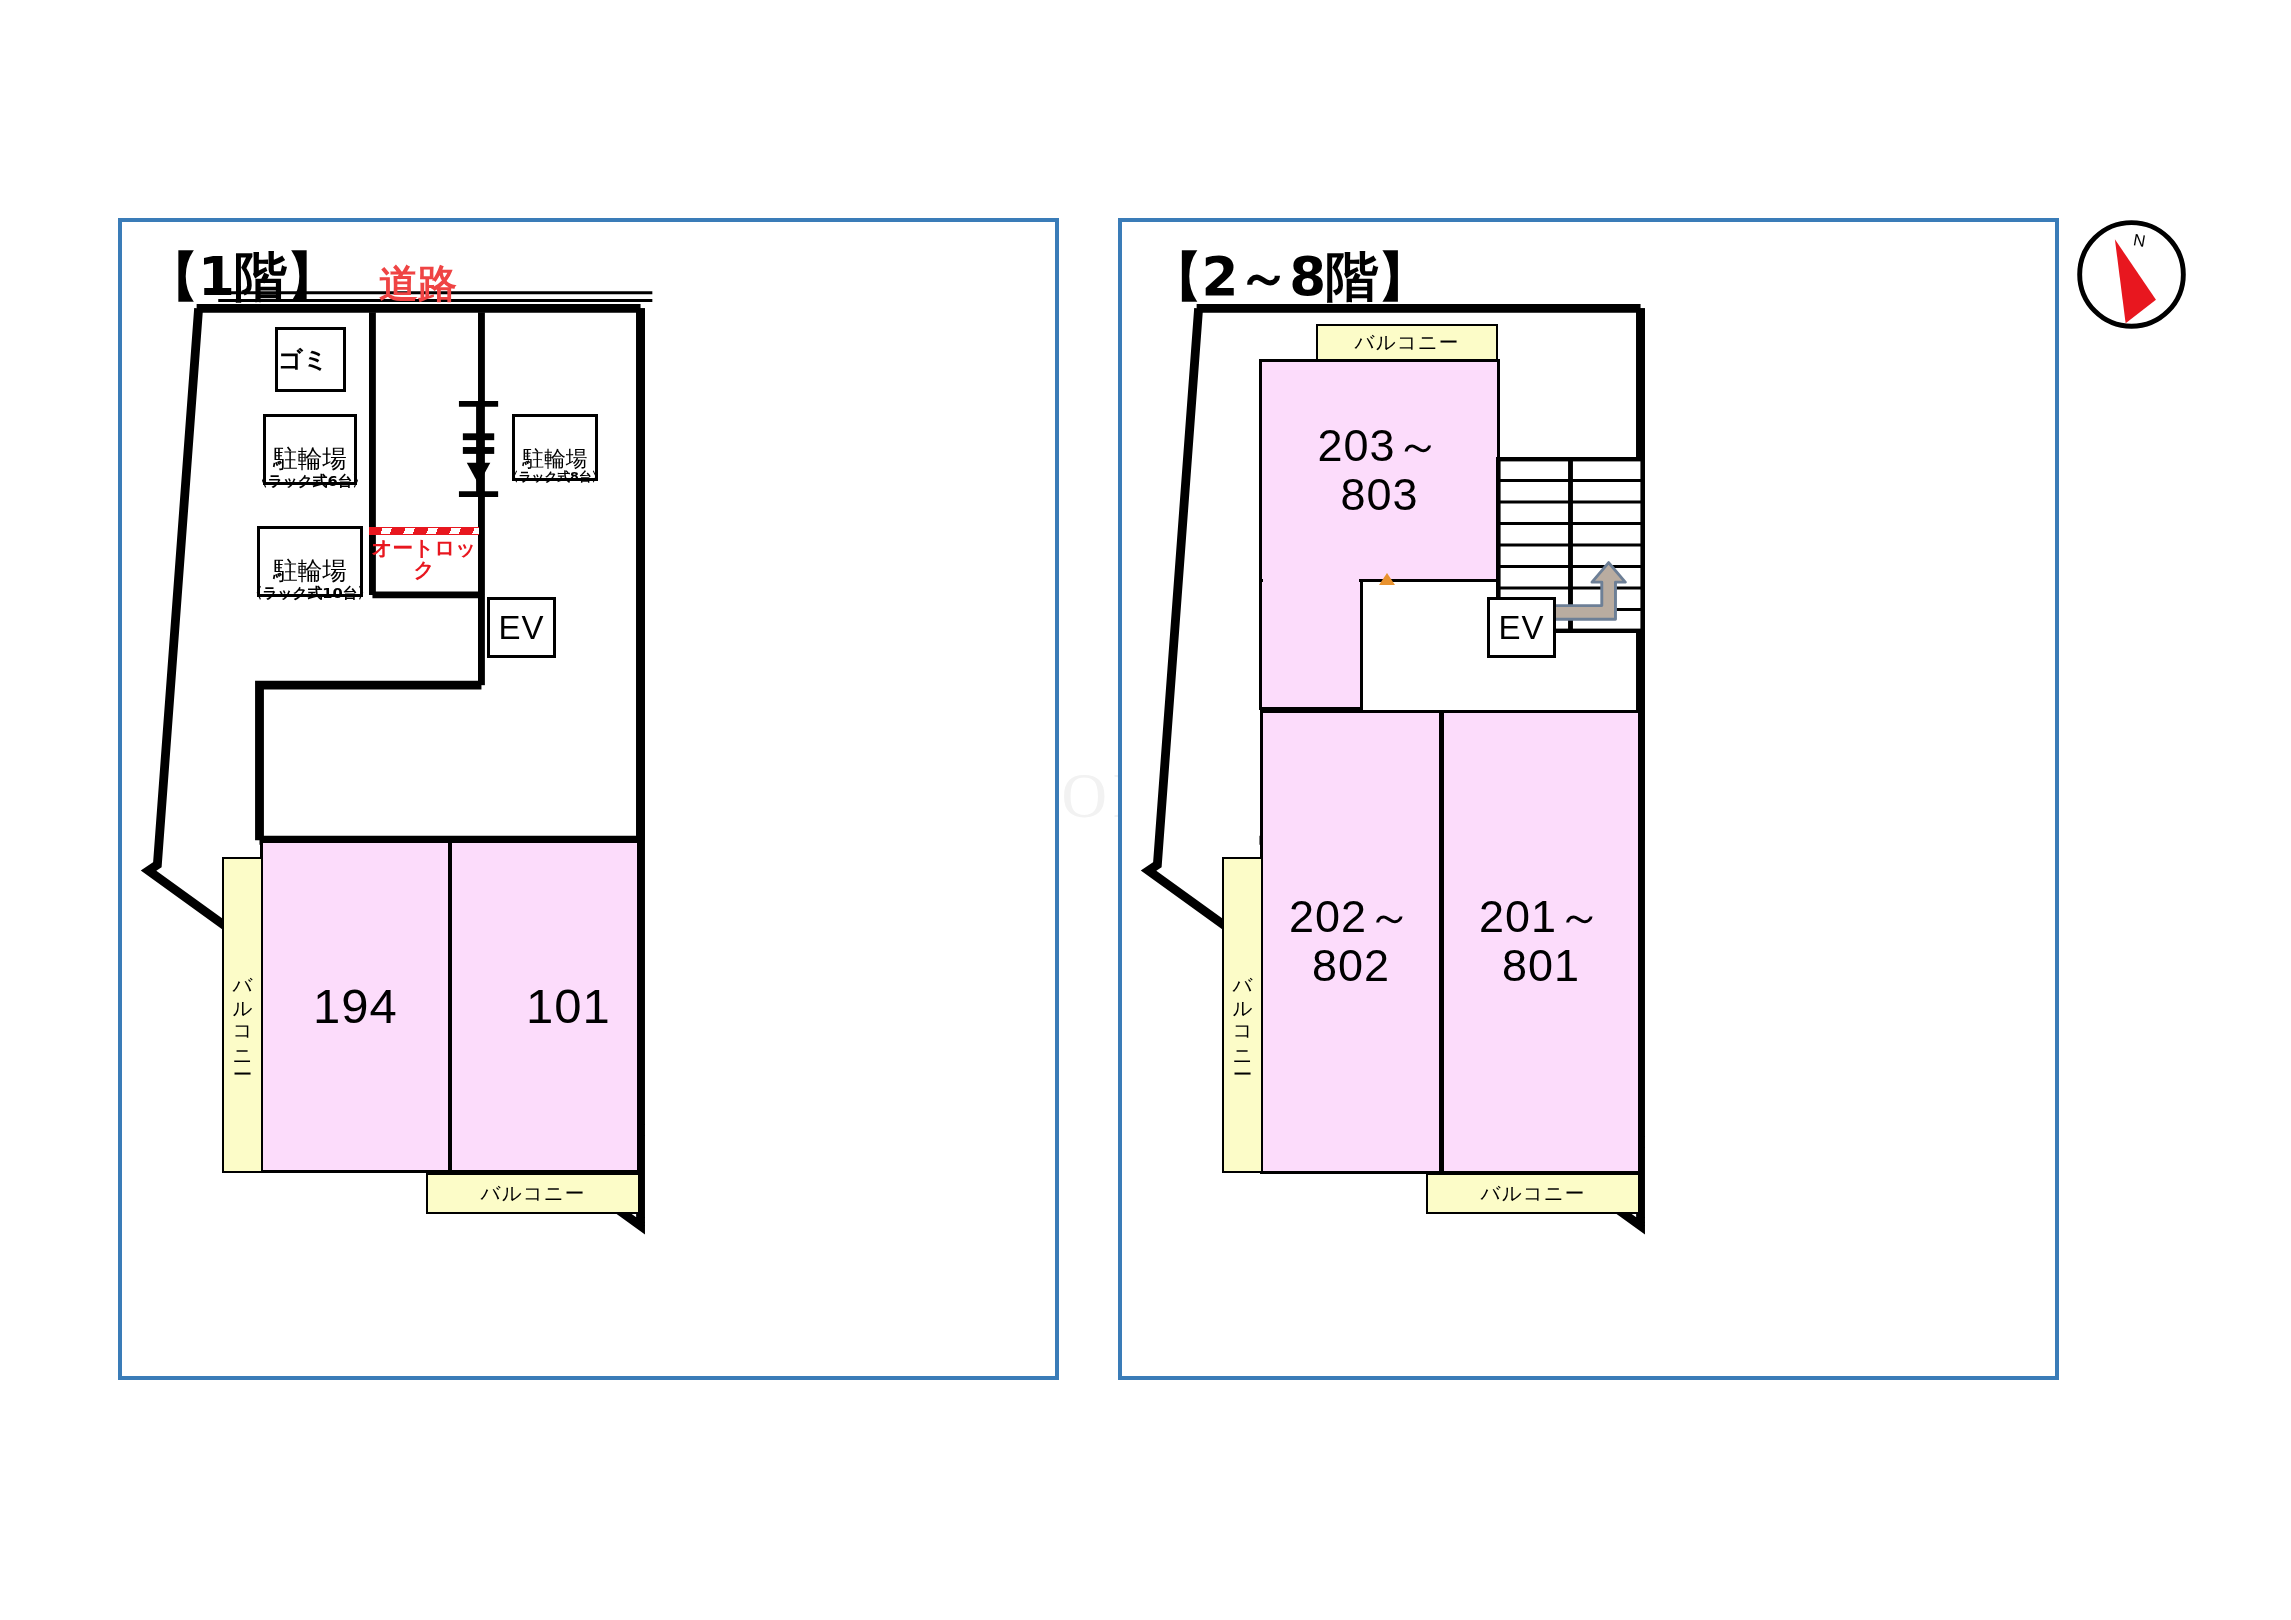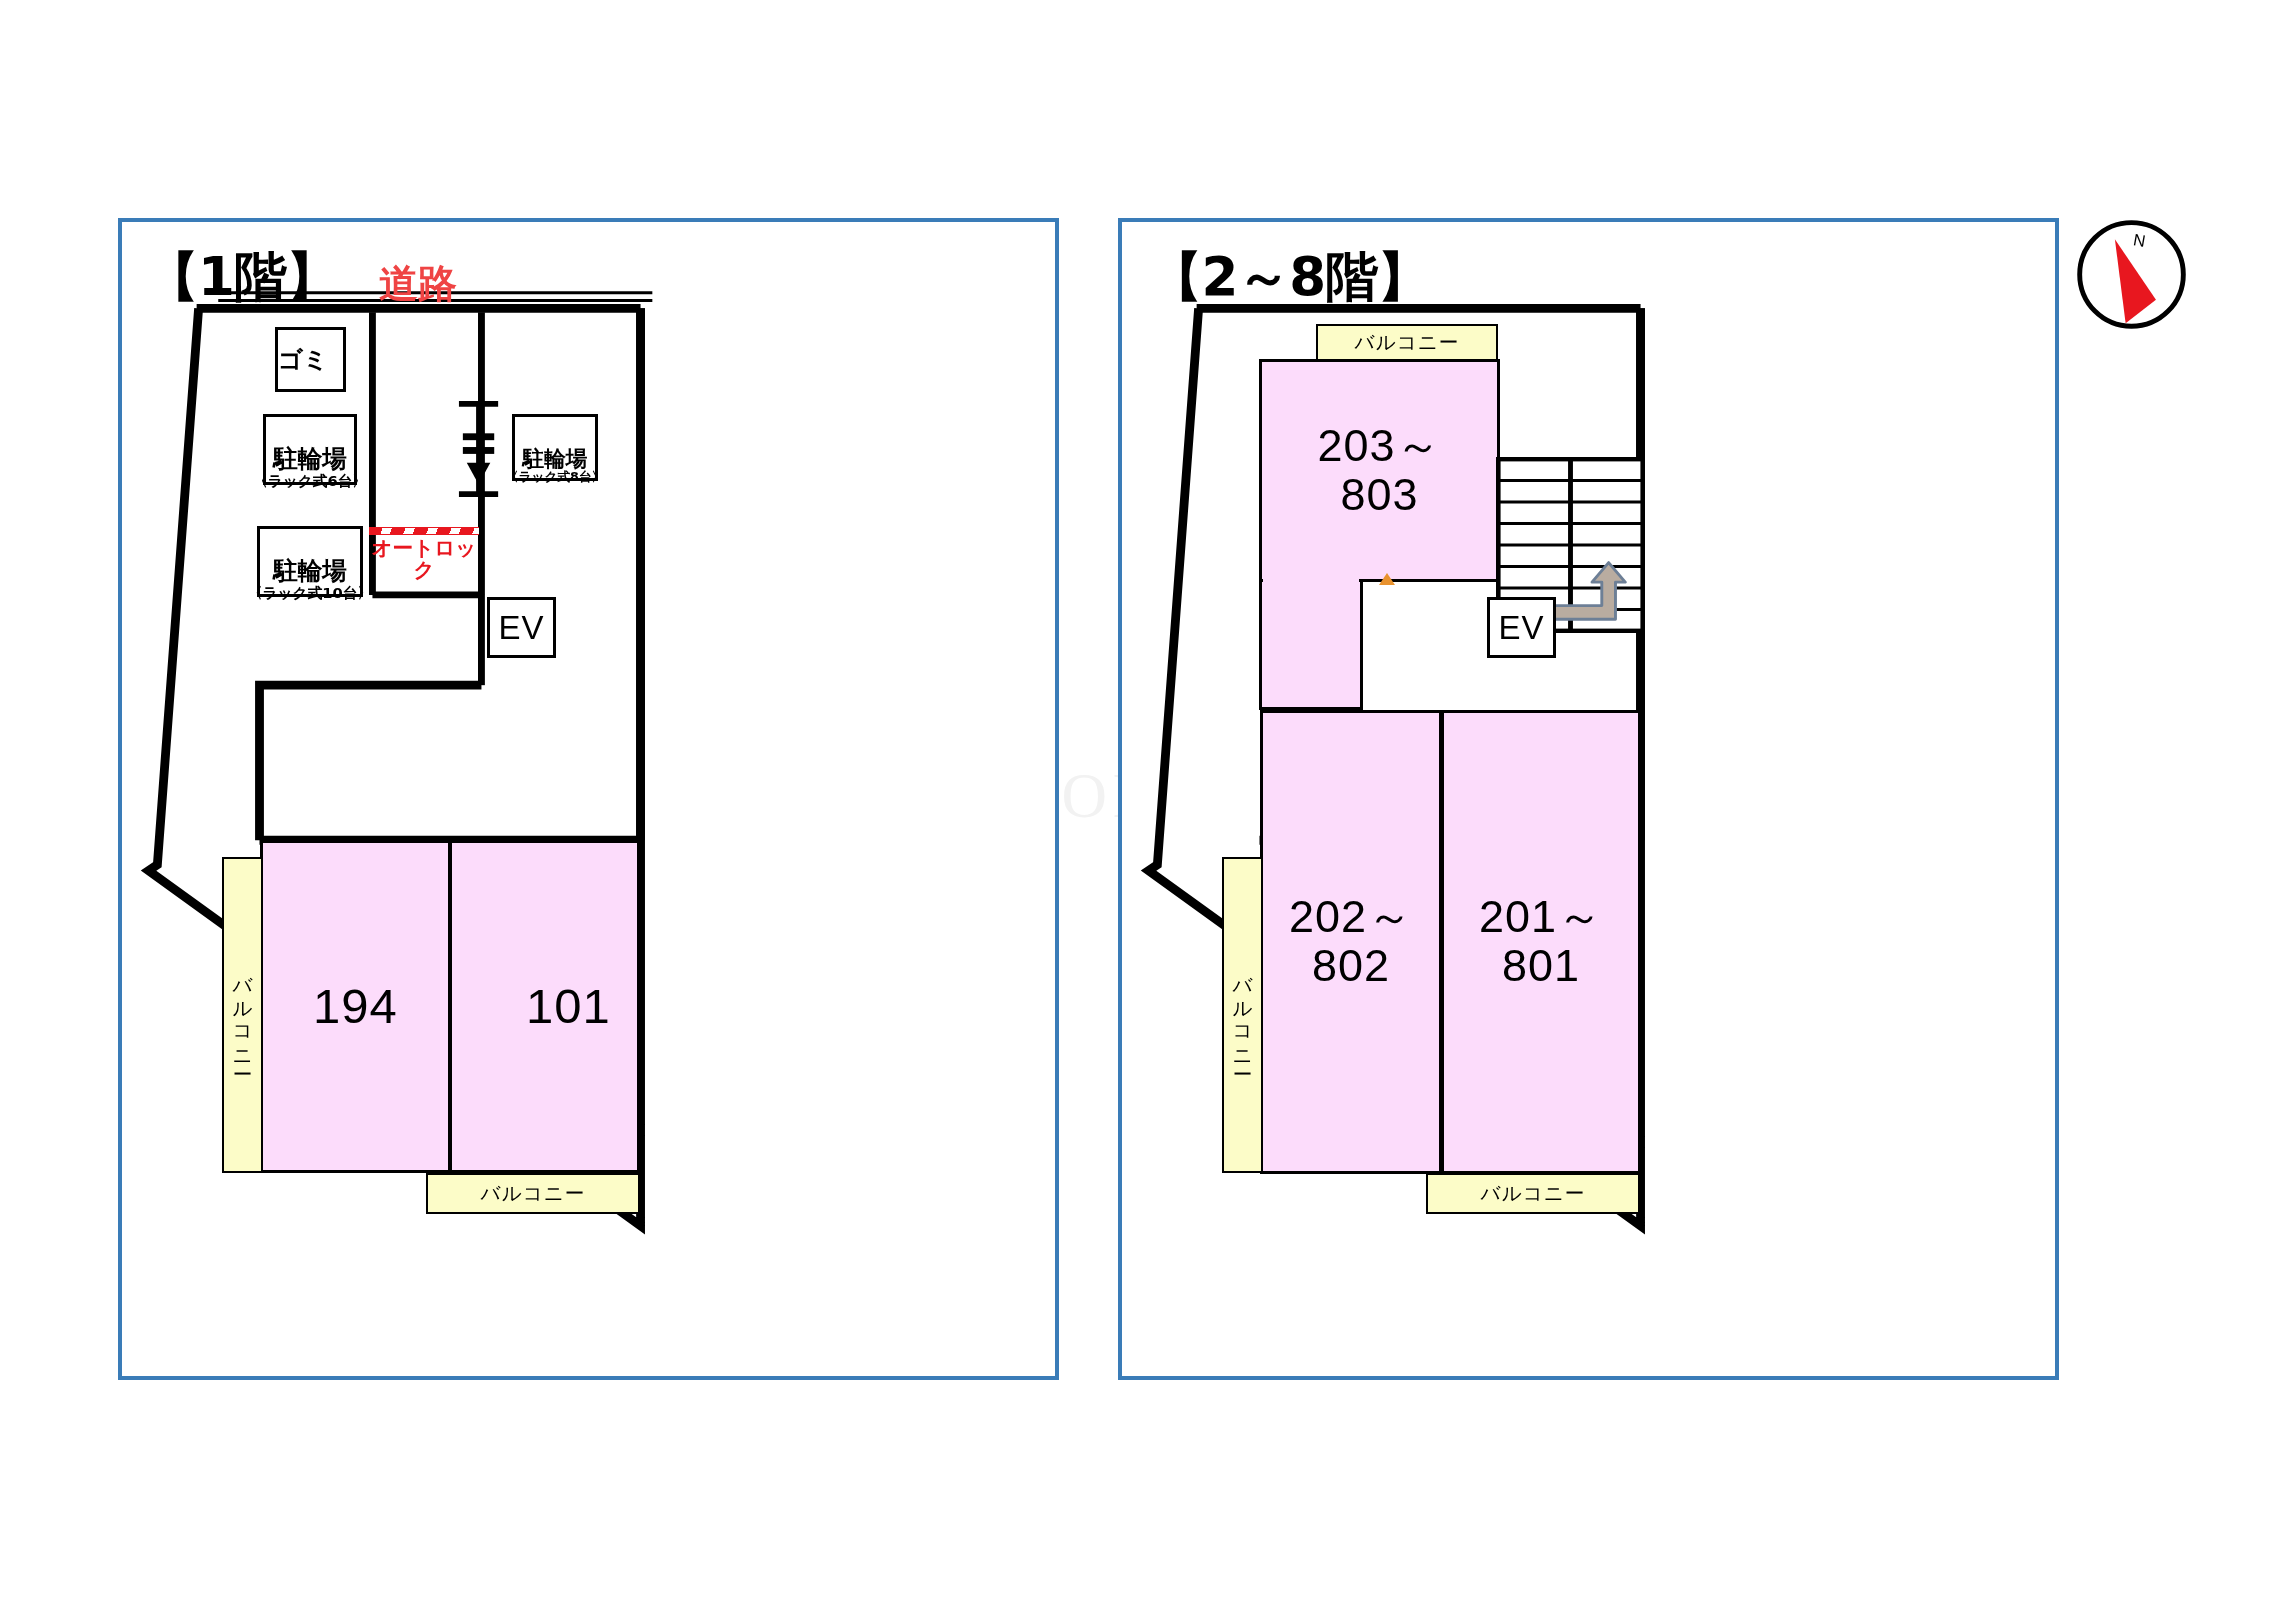--- a/index.html
+++ b/index.html
@@ -59,21 +59,21 @@
     background: #ffffff;
     border: 3.9px solid #000;
     display: flex;
     flex-direction: column;
     align-items: center;
     justify-content: center;
     line-height: 1.0;
     font-family: "DejaVu Sans", "Liberation Sans", sans-serif;
     color: #000;
   }
-  .fac-main { font-size: 24.5px; font-weight: bold; white-space: nowrap; margin-top: 37px; }
+  .fac-main { font-size: 24.5px; font-weight: normal; white-space: nowrap; margin-top: 37px; }
   .fac-sub  { font-size: 14.7px; font-weight: bold; white-space: nowrap; margin-top: 2px; }
   .fac-box.small .fac-main { font-size: 21.6px; }
   .fac-box.small .fac-sub  { font-size: 12.7px; }
 
   .gomi-box {
     position: absolute;
     background: #ffffff;
     border: 3.9px solid #000;
     display: flex; align-items: center; 
     font-size: 24.5px; font-weight: bold; color: #000;

